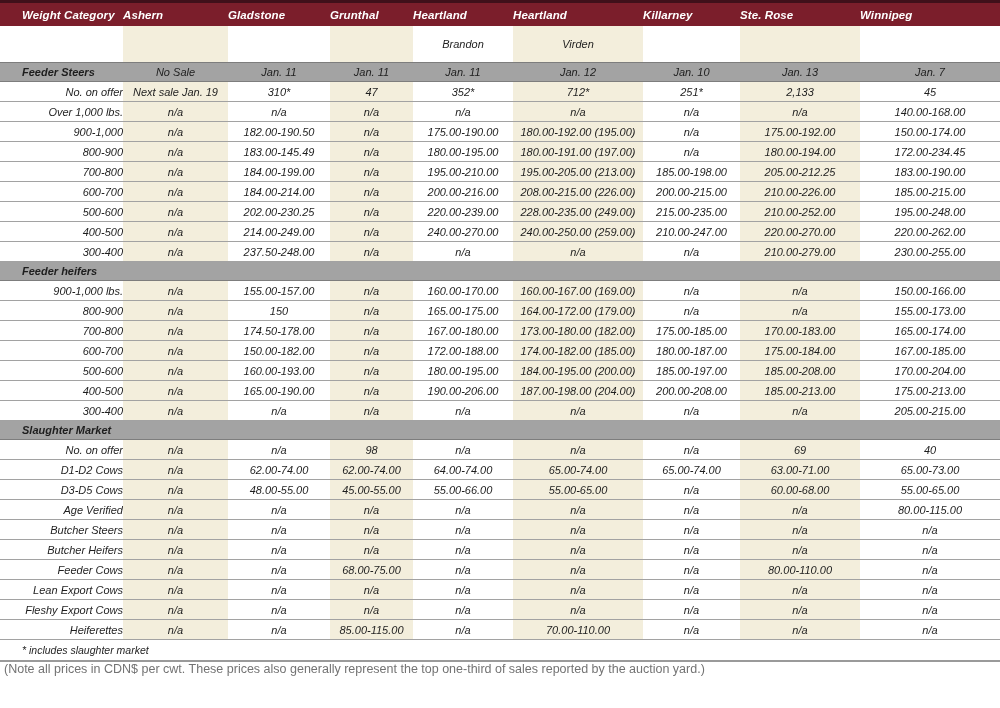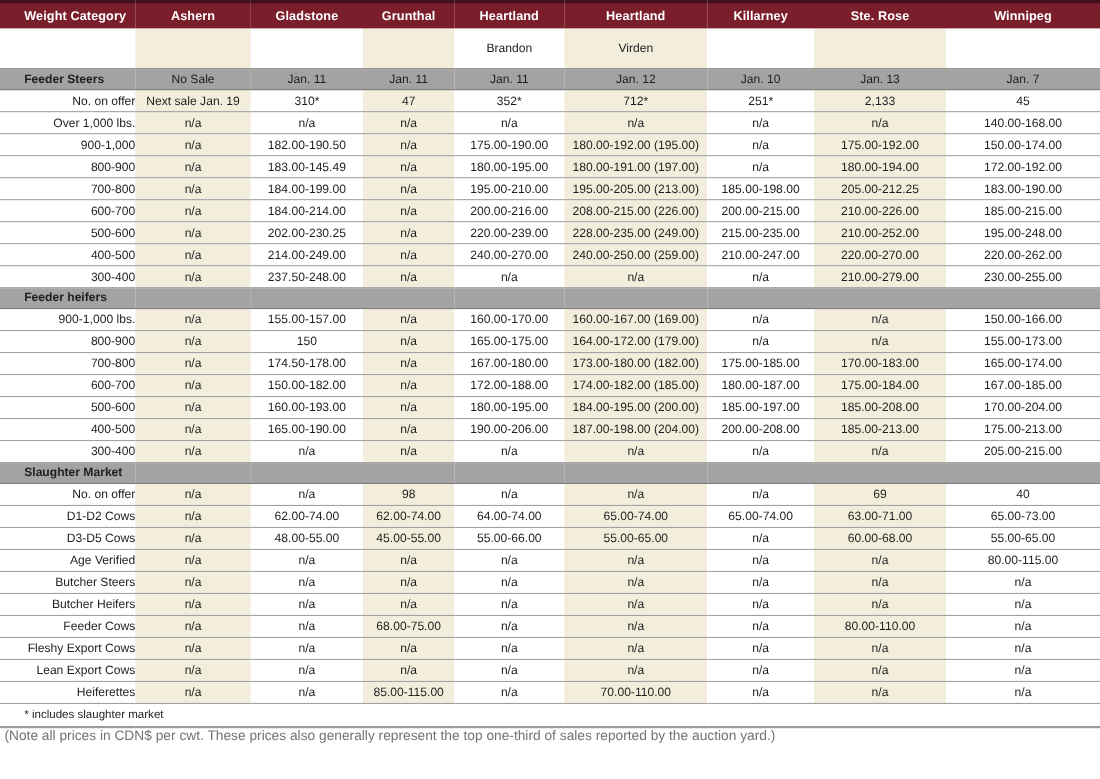--- a/index.html
+++ b/index.html
@@ -3,31 +3,32 @@
 <meta charset="utf-8">
 <style>
   html, body { margin:0; padding:0; background:#ffffff; }
   body { font-family:"Liberation Sans", sans-serif; color:#1e1e1e; }
   .page { width:1000px; }
 
   table.price-table {
     width:1000px;
     border-collapse:collapse;
     table-layout:fixed;
+    font-style:italic;
   }
 
   
   tr.main-header th {
     background:#7b1e2b;
     border-top:3px solid #40101a;
     color:#ffffff;
     font-size:11.5px;
     font-weight:bold;
     height:23px;
-    text-align:center;
+    text-align:left;
     padding:0;
     letter-spacing:0.1px;
   }
   tr.main-header th.first { text-align:left; padding-left:22px; }
 
   
   tr.sub-header td {
     height:36px;
     font-size:11px;
     text-align:center;
@@ -164,21 +165,21 @@
         </tr>
         <tr class="data-row">
           <td class="label">800-900</td>
           <td class="shade">n/a</td>
           <td>183.00-145.49</td>
           <td class="shade">n/a</td>
           <td>180.00-195.00</td>
           <td class="shade">180.00-191.00 (197.00)</td>
           <td>n/a</td>
           <td class="shade">180.00-194.00</td>
-          <td>172.00-192.00</td>
+          <td>172.00-234.45</td>
         </tr>
         <tr class="data-row">
           <td class="label">700-800</td>
           <td class="shade">n/a</td>
           <td>184.00-199.00</td>
           <td class="shade">n/a</td>
           <td>195.00-210.00</td>
           <td class="shade">195.00-205.00 (213.00)</td>
           <td>185.00-198.00</td>
           <td class="shade">205.00-212.25</td>
@@ -398,32 +399,32 @@
           <td class="shade">n/a</td>
           <td>n/a</td>
           <td class="shade">68.00-75.00</td>
           <td>n/a</td>
           <td class="shade">n/a</td>
           <td>n/a</td>
           <td class="shade">80.00-110.00</td>
           <td>n/a</td>
         </tr>
         <tr class="data-row">
+          <td class="label">Lean Export Cows</td>
+          <td class="shade">n/a</td>
+          <td>n/a</td>
+          <td class="shade">n/a</td>
+          <td>n/a</td>
+          <td class="shade">n/a</td>
+          <td>n/a</td>
+          <td class="shade">n/a</td>
+          <td>n/a</td>
+        </tr>
+        <tr class="data-row">
           <td class="label">Fleshy Export Cows</td>
-          <td class="shade">n/a</td>
-          <td>n/a</td>
-          <td class="shade">n/a</td>
-          <td>n/a</td>
-          <td class="shade">n/a</td>
-          <td>n/a</td>
-          <td class="shade">n/a</td>
-          <td>n/a</td>
-        </tr>
-        <tr class="data-row">
-          <td class="label">Lean Export Cows</td>
           <td class="shade">n/a</td>
           <td>n/a</td>
           <td class="shade">n/a</td>
           <td>n/a</td>
           <td class="shade">n/a</td>
           <td>n/a</td>
           <td class="shade">n/a</td>
           <td>n/a</td>
         </tr>
         <tr class="data-row">

